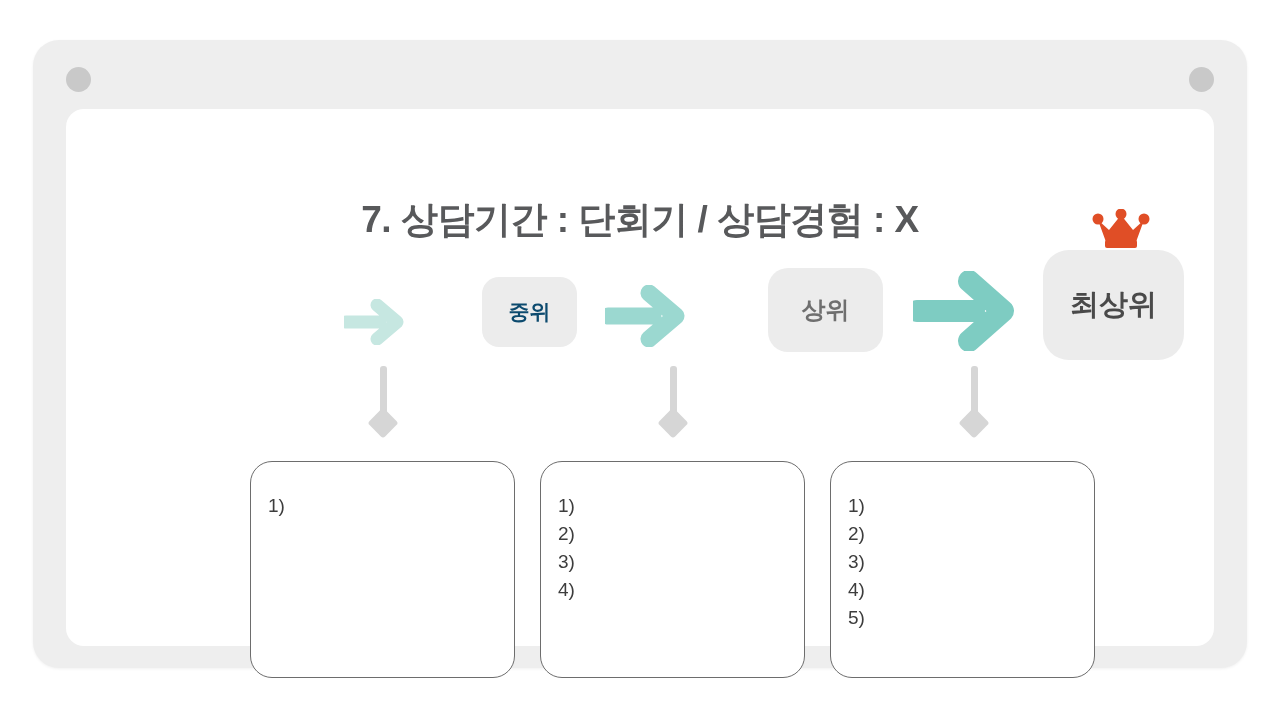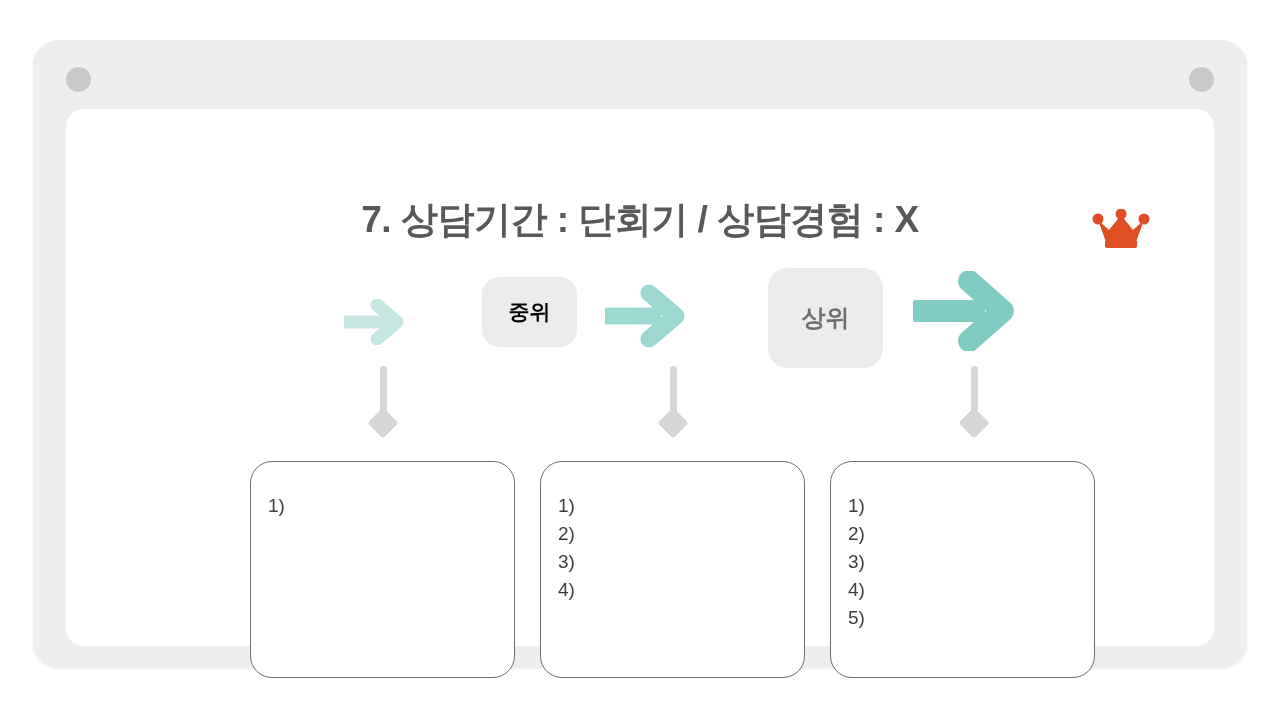--- a/index.html
+++ b/index.html
@@ -67,23 +67,23 @@
     align-items: center;
     justify-content: center;
     text-align: center;
   }
   .level-label { white-space: nowrap; }
 
   #level-chip-0 { left: 157px; top: 176px; width: 88px;  height: 62px;  border-radius: 16px; }
   #level-chip-0 .level-label { font-size: 19px; font-weight: bold; color: #9a9a9a; }
 
   #level-chip-1 { left: 416px; top: 168px; width: 95px;  height: 70px;  border-radius: 17px; }
-  #level-chip-1 .level-label { font-size: 21px; font-weight: bold; color: #000000; }
-
-  #level-chip-2 { left: 702px; top: 159px; width: 115px; height: 100px;  border-radius: 20px; }
+  #level-chip-1 .level-label { font-size: 21px; font-weight: bold; color: #0c4a6e; }
+
+  #level-chip-2 { left: 702px; top: 159px; width: 115px; height: 84px;  border-radius: 20px; }
   #level-chip-2 .level-label { font-size: 24px; font-weight: bold; color: #6f6f6f; }
 
   #level-chip-3 { left: 977px; top: 141px; width: 141px; height: 110px; border-radius: 26px; }
   #level-chip-3 .level-label { font-size: 29px; font-weight: bold; color: #4a4a4a; }
 
   
   #crown-icon {
     position: absolute;
     left: 1026px;
     top: 100px;
@@ -156,20 +156,23 @@
 
 
     <div class="level-chip" id="level-chip-1">
       <span class="level-label">중위</span>
     </div>
 
     <div class="level-chip" id="level-chip-2">
       <span class="level-label">상위</span>
     </div>
 
+    <div class="level-chip" id="level-chip-3">
+      <span class="level-label">최상위</span>
+    </div>
 
     <div id="crown-icon">
       <svg width="58" height="40" viewBox="0 0 58 40">
         <circle cx="6" cy="10" r="5.5" fill="#E04E26"></circle>
         <circle cx="29" cy="5" r="5.5" fill="#E04E26"></circle>
         <circle cx="52" cy="10" r="5.5" fill="#E04E26"></circle>
         <path d="M6 11 L14 33 L44 33 L52 11 L41 21 L29 6 L17 21 Z" fill="#E04E26"></path>
         <rect x="13" y="31" width="32" height="8" rx="2" fill="#E04E26"></rect>
       </svg>
     </div>

